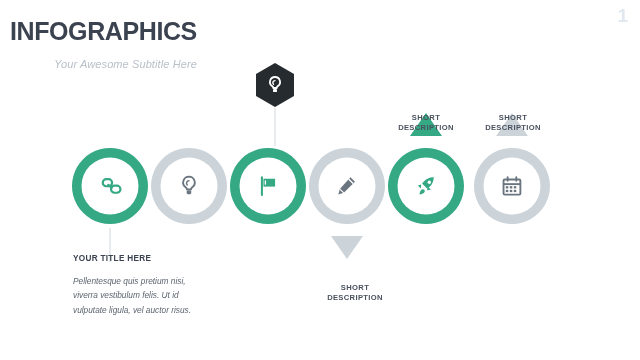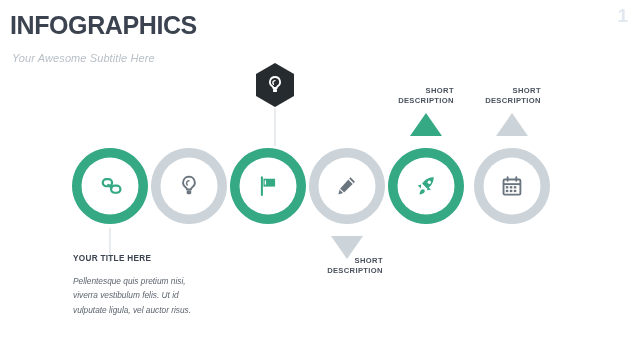--- a/index.html
+++ b/index.html
@@ -6,21 +6,21 @@
   body{
     width:640px;height:360px;
     background:#ffffff;
     font-family:"Liberation Sans","DejaVu Sans",sans-serif;
     overflow:hidden;
     position:relative;
   }
   #slide{position:absolute;inset:0;width:640px;height:360px;}
 
   
-  #header{position:absolute;left:10px;top:12px;}
+  #header{position:absolute;left:10px;top:18px;text-align:right;}
   #title{
     font-size:25px;font-weight:bold;letter-spacing:-0.4px;
     color:#3b4350;line-height:1.05;margin:0;
   }
   #subtitle{
     font-size:11px;font-style:italic;color:#b9c0c8;
     margin:14px 0 0 2px;letter-spacing:0.1px;
   }
   #page-num{
     position:absolute;right:12px;top:6px;
@@ -31,21 +31,21 @@
   
   #graphic{position:absolute;left:0;top:0;width:640px;height:360px;}
 
   
   .lbl{
     position:absolute;
     font-size:7.6px;font-weight:bold;color:#4a525e;
     line-height:1.38;letter-spacing:0.35px;
     white-space:pre-line;
   }
-  .lbl.center{text-align:right;transform:translateX(-50%);}
+  .lbl.center{text-align:center;transform:translateX(-50%);margin-top:27px;}
 
   #block-title{
     position:absolute;left:73px;top:254px;
     font-size:8.2px;font-weight:bold;color:#3b4350;
     letter-spacing:0.3px;
   }
   #block-body{
     position:absolute;left:73px;top:274px;width:122px;
     font-size:8.3px;font-style:italic;color:#5d656f;
     line-height:1.72;

